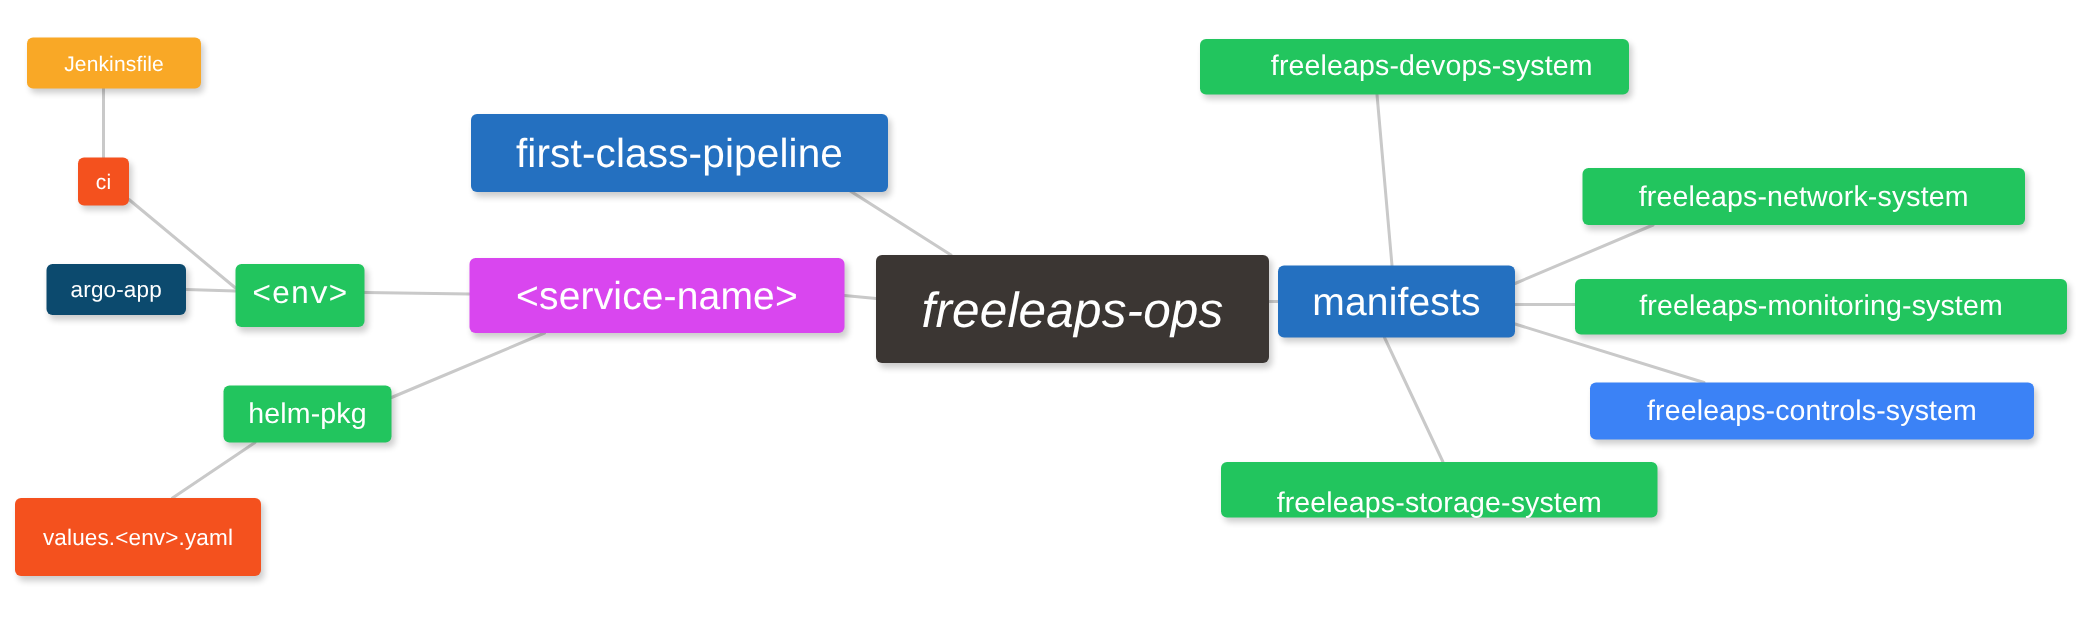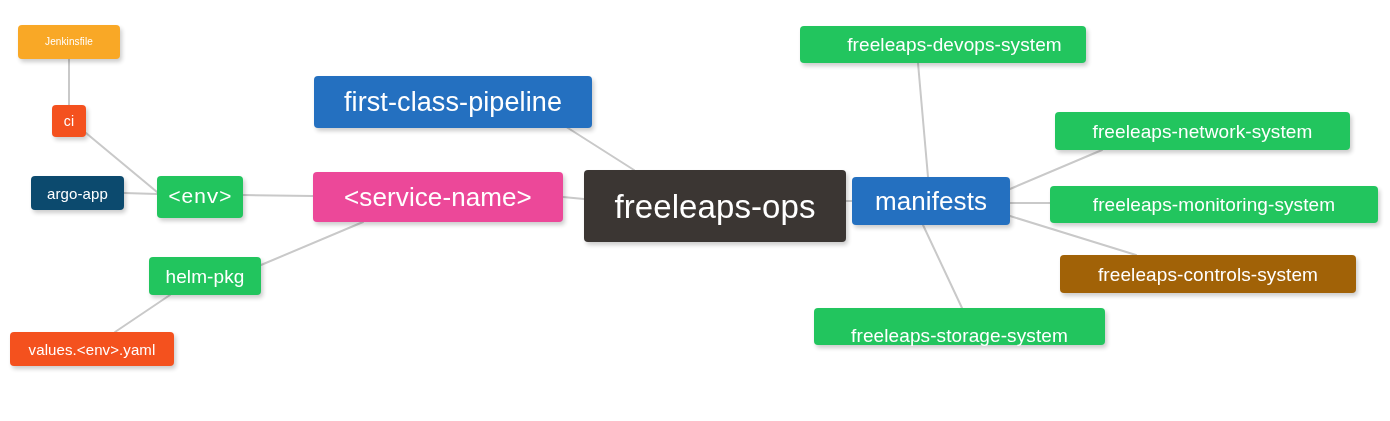--- a/index.html
+++ b/index.html
@@ -62,60 +62,60 @@
       <line x1="505" y1="88" x2="634" y2="170" stroke="#c9c9c9" stroke-width="2" stroke-linecap="round"></line>
       <line x1="846" y1="201" x2="852" y2="201" stroke="#c9c9c9" stroke-width="2" stroke-linecap="round"></line>
       <line x1="928" y1="177" x2="918" y2="63" stroke="#c9c9c9" stroke-width="2" stroke-linecap="round"></line>
       <line x1="1010" y1="189" x2="1102" y2="150" stroke="#c9c9c9" stroke-width="2" stroke-linecap="round"></line>
       <line x1="1010" y1="203" x2="1050" y2="203" stroke="#c9c9c9" stroke-width="2" stroke-linecap="round"></line>
       <line x1="1010" y1="216" x2="1136" y2="255" stroke="#c9c9c9" stroke-width="2" stroke-linecap="round"></line>
       <line x1="923" y1="225" x2="962" y2="308" stroke="#c9c9c9" stroke-width="2" stroke-linecap="round"></line>
     </svg>
 
   <div id="node-layer">
-      <div class="node" style="left: 18px; top: 25px; width: 102px; height: 34px; background: rgb(249, 168, 38); font-size: 10px;">
+      <div class="node" style="left: 18px; top: 25px; width: 116px; height: 34px; background: rgb(249, 168, 38); font-size: 14px;">
         <span class="node-label">Jenkinsfile</span>
       </div>
       <div class="node" style="left: 52px; top: 105px; width: 34px; height: 32px; background: rgb(244, 81, 30); font-size: 14px;">
         <span class="node-label">ci</span>
       </div>
       <div class="node" style="left: 31px; top: 176px; width: 93px; height: 34px; background: #0c4a6e; font-size: 15px;">
         <span class="node-label">argo-app</span>
       </div>
       <div class="node" style="left: 157px; top: 176px; width: 86px; height: 42px; background: rgb(34, 197, 94); font-size: 21px; font-family: Liberation Mono, monospace;">
         <span class="node-label">&lt;env&gt;</span>
       </div>
       <div class="node" style="left: 149px; top: 257px; width: 112px; height: 38px; background: rgb(34, 197, 94); font-size: 19px;">
         <span class="node-label">helm-pkg</span>
       </div>
-      <div class="node" style="left: 10px; top: 332px; width: 164px; height: 34px; background: rgb(244, 81, 30); font-size: 15px;">
+      <div class="node" style="left: 10px; top: 332px; width: 164px; height: 52px; background: rgb(244, 81, 30); font-size: 15px;">
         <span class="node-label">values.&lt;env&gt;.yaml</span>
       </div>
       <div class="node" style="left: 314px; top: 36px; width: 278px; height: 52px; background: rgb(36, 112, 192); font-size: 27px; margin-top: 40px;">
         <span class="node-label">first-class-pipeline</span>
       </div>
-      <div class="node" style="left: 313px; top: 172px; width: 250px; height: 50px; background: #ec4899; font-size: 26px; text-align: center;">
+      <div class="node" style="left: 313px; top: 172px; width: 250px; height: 50px; background: #d946ef; font-size: 26px; text-align: center;">
         <span class="node-label">&lt;service-name&gt;</span>
       </div>
-      <div class="node" style="left: 584px; top: 170px; width: 262px; height: 72px; background: rgb(59, 54, 51); font-size: 33px;">
+      <div class="node" style="left: 584px; top: 170px; width: 262px; height: 72px; background: rgb(59, 54, 51); font-size: 33px; font-style: italic;">
         <span class="node-label">freeleaps-ops</span>
       </div>
       <div class="node" style="left: 852px; top: 177px; width: 158px; height: 48px; background: rgb(36, 112, 192); font-size: 26px;">
         <span class="node-label">manifests</span>
       </div>
       <div class="node" style="left: 800px; top: 26px; width: 286px; height: 37px; background: rgb(34, 197, 94); font-size: 19px; padding-left: 33px;">
         <span class="node-label">freeleaps-devops-system</span>
       </div>
       <div class="node" style="left: 1055px; top: 112px; width: 295px; height: 38px; background: rgb(34, 197, 94); font-size: 19px;">
         <span class="node-label">freeleaps-network-system</span>
       </div>
       <div class="node" style="left: 1050px; top: 186px; width: 328px; height: 37px; background: rgb(34, 197, 94); font-size: 19px;">
         <span class="node-label">freeleaps-monitoring-system</span>
       </div>
-      <div class="node" style="left: 1060px; top: 255px; width: 296px; height: 38px; background: #a16207; font-size: 19px;">
+      <div class="node" style="left: 1060px; top: 255px; width: 296px; height: 38px; background: #3b82f6; font-size: 19px;">
         <span class="node-label">freeleaps-controls-system</span>
       </div>
       <div class="node" style="left: 814px; top: 308px; width: 291px; height: 37px; background: rgb(34, 197, 94); font-size: 19px; align-items: flex-end;">
         <span class="node-label">freeleaps-storage-system</span>
       </div>
     </div>
 
 </div>
 
 </body></html>

